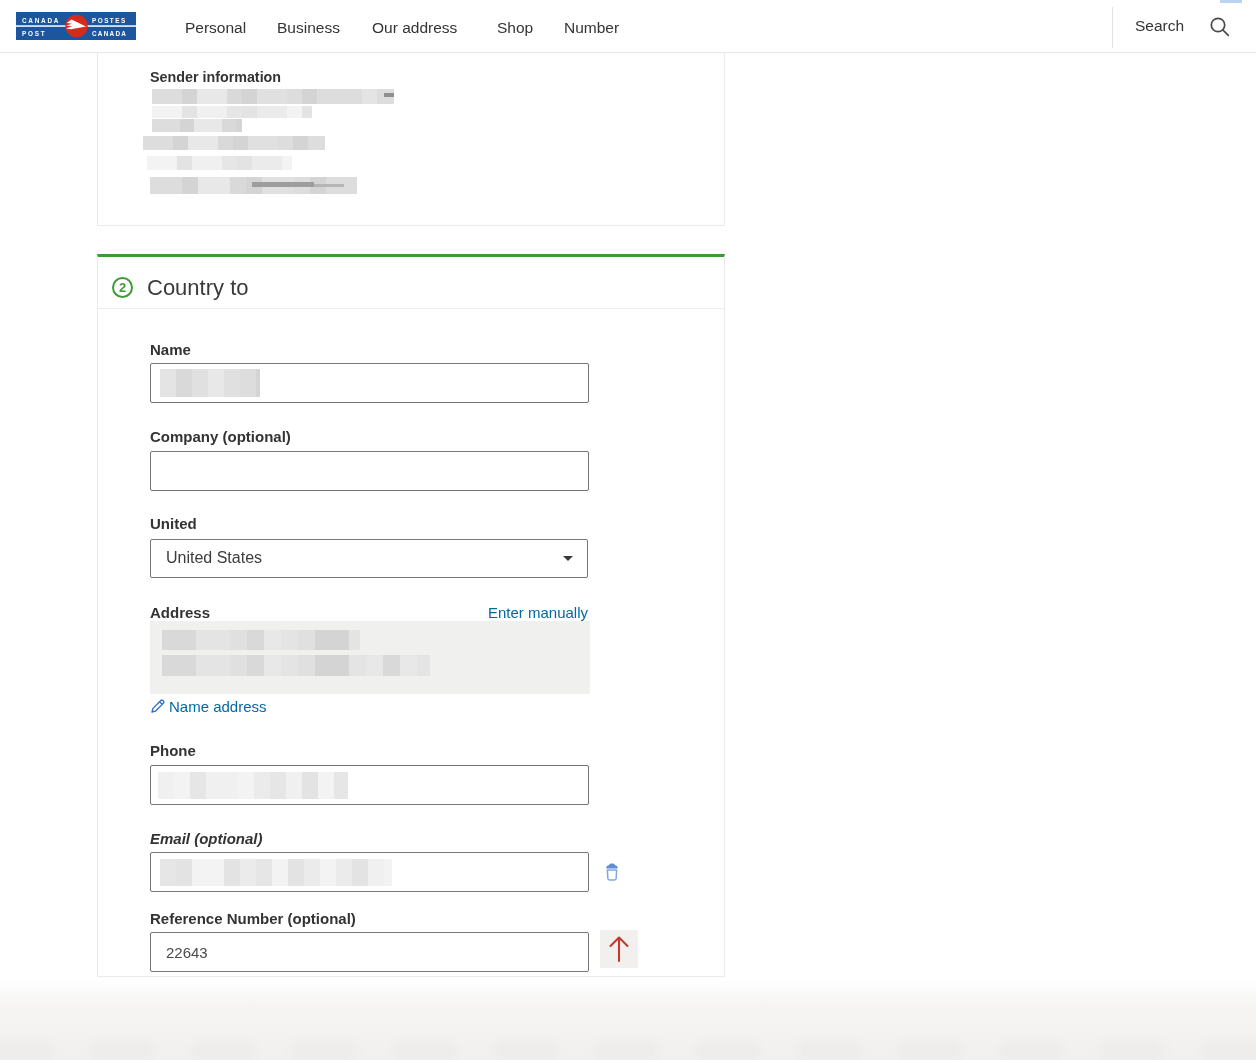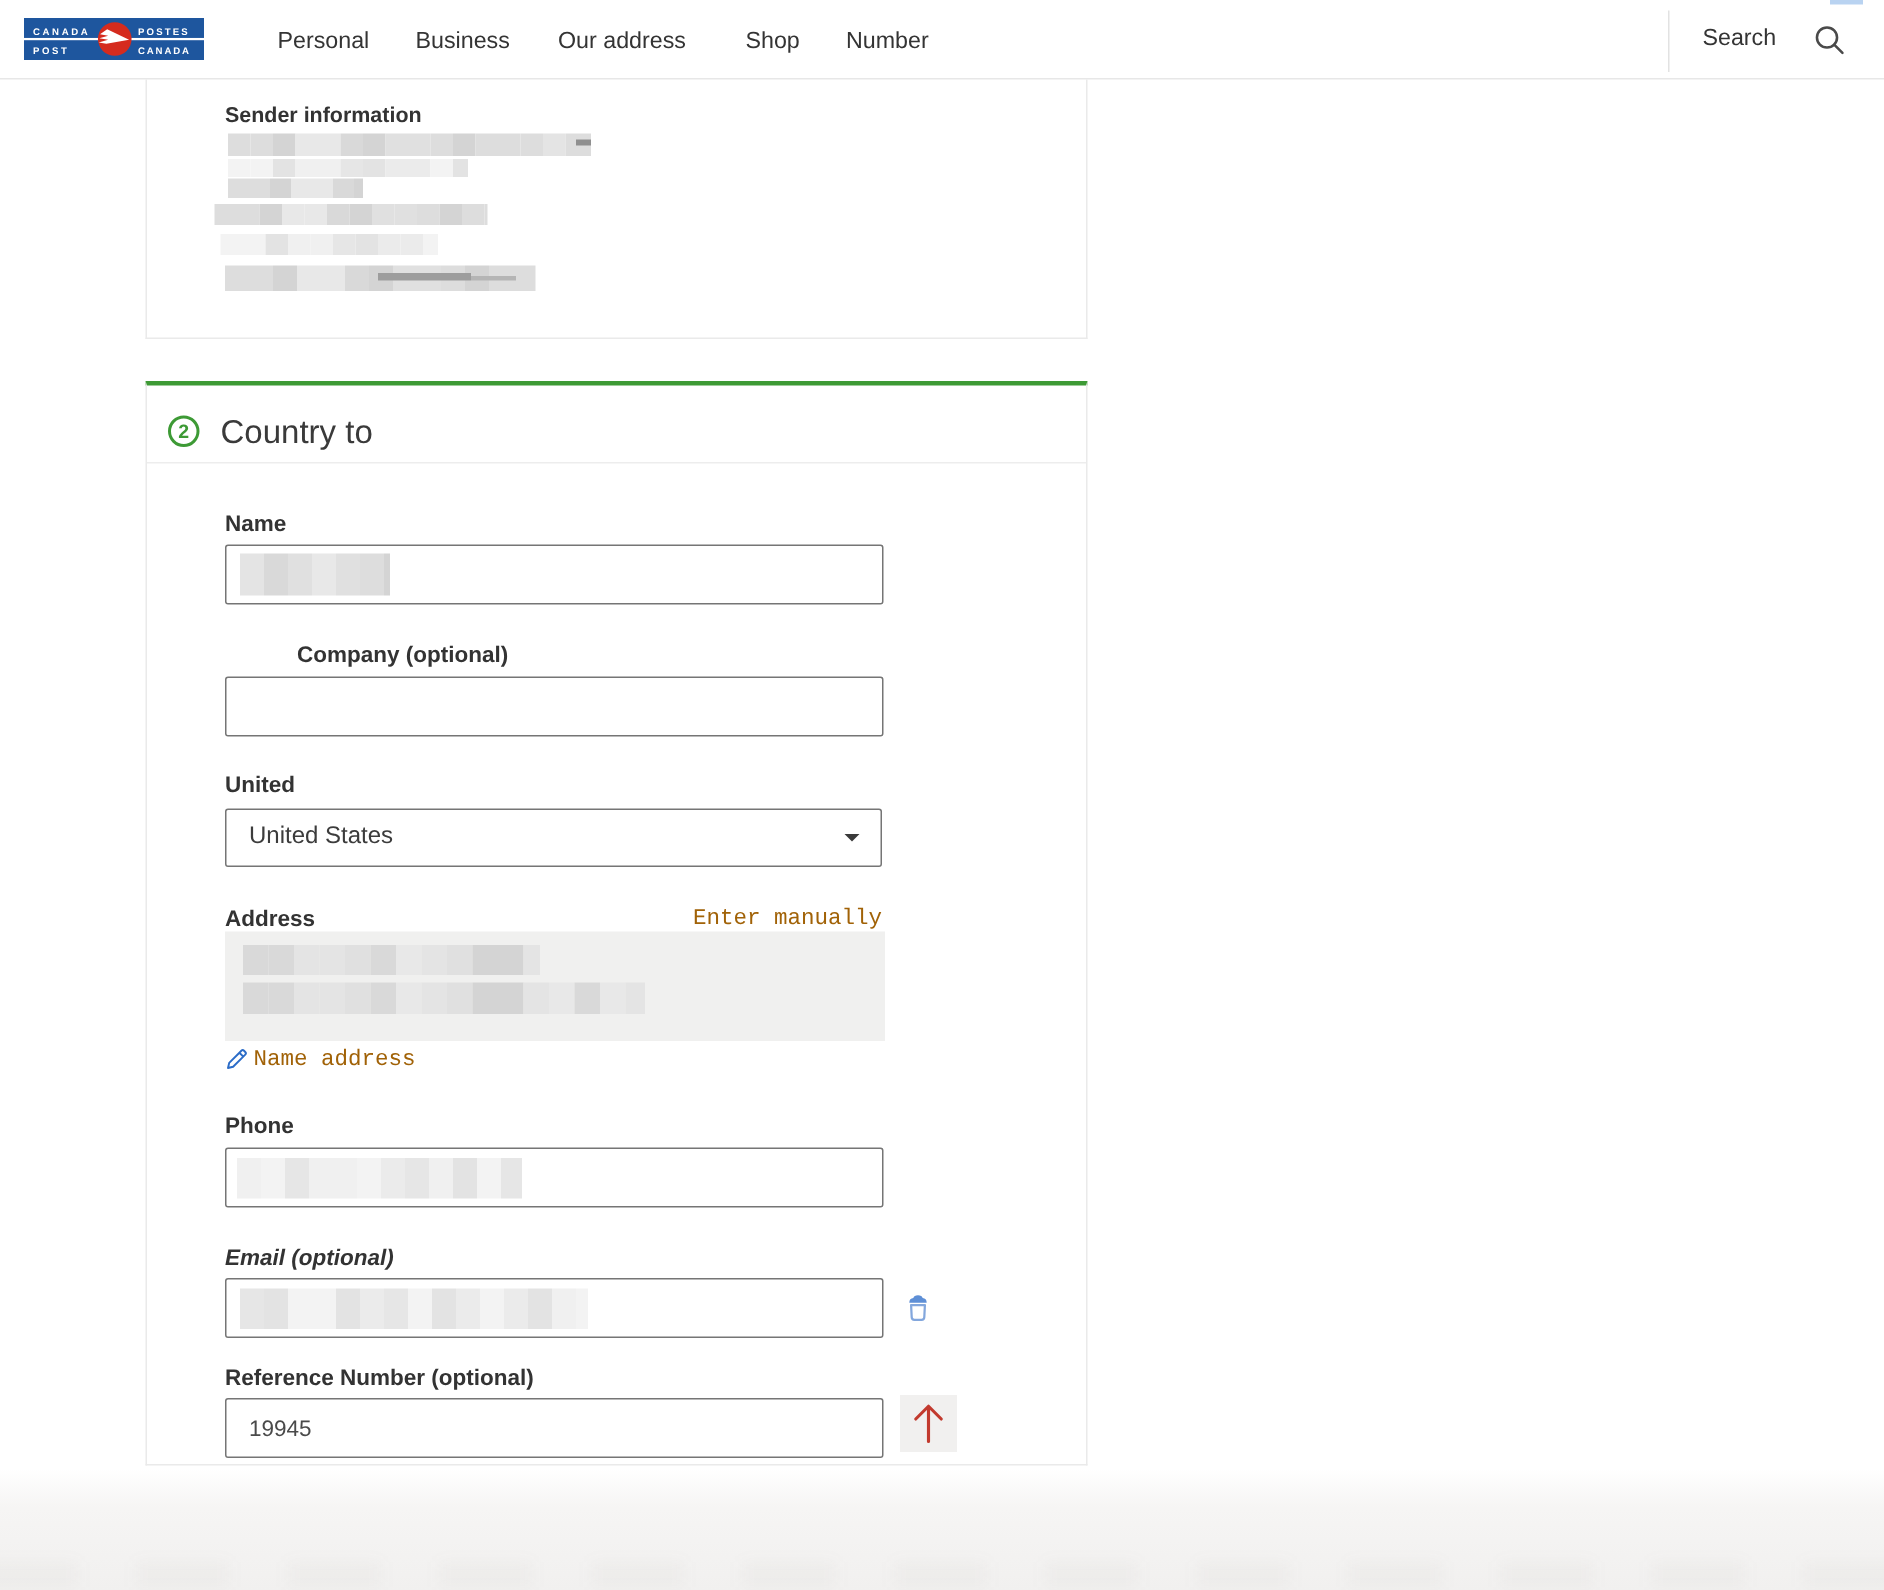--- a/index.html
+++ b/index.html
@@ -8,21 +8,21 @@
   .abs{position:absolute;}
   
   #header{left:0;top:0;width:1256px;height:52px;background:#fff;border-bottom:1px solid #e7e7e7;z-index:5;}
   .nav{top:19px;font-size:15.5px;color:#343434;}
   #hdivider{left:1112px;top:7px;width:1px;height:41px;background:#e2e2e2;}
   #bluebit{left:1220px;top:0;width:22px;height:3px;background:#b9d3f1;}
   
   .card{left:97px;width:628px;box-sizing:border-box;background:#fff;border:1px solid #eaeaea;}
   label,.lbl{font-weight:bold;font-size:15px;color:#333;}
   .inp{border:1px solid #757575;border-radius:2px;background:#fff;box-sizing:border-box;}
-  .link{color:#a16207;font-size:15px;font-family:Liberation Mono, monospace;}
+  .link{color:#0369a1;font-size:15px;}
   .blur-row{position:absolute;}
   .blur-row span{display:inline-block;height:100%;vertical-align:top;}
 </style>
 </head>
 <body>
 
 <div class="abs card" style="top:-10px;height:236px;border-top:none;"></div>
 <div class="abs lbl" style="left:150px;top:69px;font-size:14.3px;">Sender information</div>
 
 <div class="abs blur-row" id="sr1" style="left:152px;top:89px;width:242px;height:15px;"><span style="width:15px;background:#dddddd;"></span><span style="width:15px;background:#dddddd;"></span><span style="width:15px;background:#d4d4d4;"></span><span style="width:15px;background:#e8e8e8;"></span><span style="width:15px;background:#e8e8e8;"></span><span style="width:15px;background:#d9d9d9;"></span><span style="width:15px;background:#d4d4d4;"></span><span style="width:15px;background:#e0e0e0;"></span><span style="width:15px;background:#e0e0e0;"></span><span style="width:15px;background:#dddddd;"></span><span style="width:15px;background:#d4d4d4;"></span><span style="width:15px;background:#dddddd;"></span><span style="width:15px;background:#dddddd;"></span><span style="width:15px;background:#dddddd;"></span><span style="width:15px;background:#e4e4e4;"></span><span style="width:15px;background:#dddddd;"></span><span style="width:2px;background:#dddddd;"></span></div>
@@ -39,21 +39,21 @@
 <div class="abs card" style="top:254px;height:723px;border-top:3px solid #3d9a35;"></div>
 <div class="abs" style="left:98px;top:308px;width:626px;height:1px;background:#ededed;"></div>
 
 <div class="abs" style="left:112px;top:277px;width:21px;height:21px;border:2px solid #3d9a35;border-radius:50%;box-sizing:border-box;color:#3d9a35;font-size:13px;font-weight:bold;text-align:center;line-height:17px;">2</div>
 <div class="abs" style="left:147px;top:275px;font-size:22px;color:#3a3a3a;">Country to</div>
 
 <div class="abs lbl" style="left:150px;top:341px;">Name</div>
 <div class="abs inp" style="left:150px;top:363px;width:439px;height:40px;"></div>
 <div class="abs blur-row" id="nb1" style="left:160px;top:369px;width:100px;height:28px;"><span style="width:16px;background:#e4e4e4;"></span><span style="width:16px;background:#d9d9d9;"></span><span style="width:16px;background:#e0e0e0;"></span><span style="width:16px;background:#e8e8e8;"></span><span style="width:16px;background:#e0e0e0;"></span><span style="width:16px;background:#dddddd;"></span><span style="width:4px;background:#d4d4d4;"></span></div>
 
-<div class="abs lbl" style="left:150px;top:428px;margin-left:48px;">Company (optional)</div>
+<div class="abs lbl" style="left:150px;top:428px;">Company (optional)</div>
 <div class="abs inp" style="left:150px;top:451px;width:439px;height:40px;"></div>
 
 <div class="abs lbl" style="left:150px;top:515px;">United</div>
 <div class="abs inp" style="left:150px;top:539px;width:438px;height:39px;"></div>
 <div class="abs" style="left:166px;top:549px;font-size:16px;color:#3c3c3c;">United States</div>
 <div class="abs" style="left:563px;top:556px;width:0;height:0;border-left:5.5px solid transparent;border-right:5.5px solid transparent;border-top:5.5px solid #3a3a3a;"></div>
 
 <div class="abs lbl" style="left:150px;top:604px;">Address</div>
 <div class="abs link" style="left:388px;top:604px;width:200px;text-align:right;">Enter manually</div>
 <div class="abs" style="left:150px;top:621px;width:440px;height:73px;background:#f0f0ef;"></div>
@@ -72,21 +72,21 @@
 <div class="abs lbl" style="left:150px;top:830px;font-style:italic;">Email (optional)</div>
 <div class="abs inp" style="left:150px;top:852px;width:439px;height:40px;"></div>
 <div class="abs blur-row" id="eb1" style="left:160px;top:859px;width:232px;height:27px;"><span style="width:16px;background:#e6e6e6;"></span><span style="width:16px;background:#e3e3e3;"></span><span style="width:16px;background:#f3f3f3;"></span><span style="width:16px;background:#f3f3f3;"></span><span style="width:16px;background:#e3e3e3;"></span><span style="width:16px;background:#ebebeb;"></span><span style="width:16px;background:#e6e6e6;"></span><span style="width:16px;background:#f3f3f3;"></span><span style="width:16px;background:#e3e3e3;"></span><span style="width:16px;background:#ebebeb;"></span><span style="width:16px;background:#f3f3f3;"></span><span style="width:16px;background:#ebebeb;"></span><span style="width:16px;background:#e3e3e3;"></span><span style="width:16px;background:#f0f0f0;"></span><span style="width:8px;background:#f3f3f3;"></span></div>
 <svg class="abs" style="left:605px;top:863px;" width="14" height="18" viewBox="0 0 14 18">
   <path d="M1.2 5.5 C1.2 3.4 2.2 2.5 3.9 2.3 C4.2 1.1 5.3 0.5 7 0.5 C8.7 0.5 9.8 1.1 10.1 2.3 C11.8 2.5 12.8 3.4 12.8 5.5 Z" fill="#5e8fd6"></path>
   <path d="M2.4 7 H11.6 L11.2 15.2 C11.15 16.2 10.4 16.9 9.4 16.9 H4.6 C3.6 16.9 2.85 16.2 2.8 15.2 Z" fill="none" stroke="#83a7dd" stroke-width="1.5" stroke-linejoin="round"></path>
 </svg>
 
 <div class="abs lbl" style="left:150px;top:910px;">Reference Number (optional)</div>
 <div class="abs inp" style="left:150px;top:932px;width:439px;height:40px;"></div>
-<div class="abs" style="left:166px;top:944px;font-size:15px;color:#4a4a4a;">19945</div>
+<div class="abs" style="left:166px;top:944px;font-size:15px;color:#4a4a4a;">22643</div>
 
 <div class="abs" style="left:600px;top:930px;width:38px;height:38px;background:#f1f0ef;"></div>
 <svg class="abs" style="left:606px;top:935px;" width="26" height="28" viewBox="0 0 26 28">
   <path d="M13 26 V3 M4.5 11 L13 2.5 L21.5 11" fill="none" stroke="#c23a2e" stroke-width="2.1" stroke-linecap="round" stroke-linejoin="round"></path>
 </svg>
 
 <div class="abs" style="left:0;top:979px;width:1256px;height:81px;background:linear-gradient(#ffffff 0%,#f6f5f4 32%,#f1f0ef 100%);"></div>
 <div class="abs" style="left:-10px;top:1041px;width:1276px;height:17px;background:repeating-linear-gradient(90deg, rgba(120,110,105,0.035) 0 62px, rgba(120,110,105,0) 62px 101px);filter:blur(5px);"></div>
 
 <div class="abs" id="header"></div>

